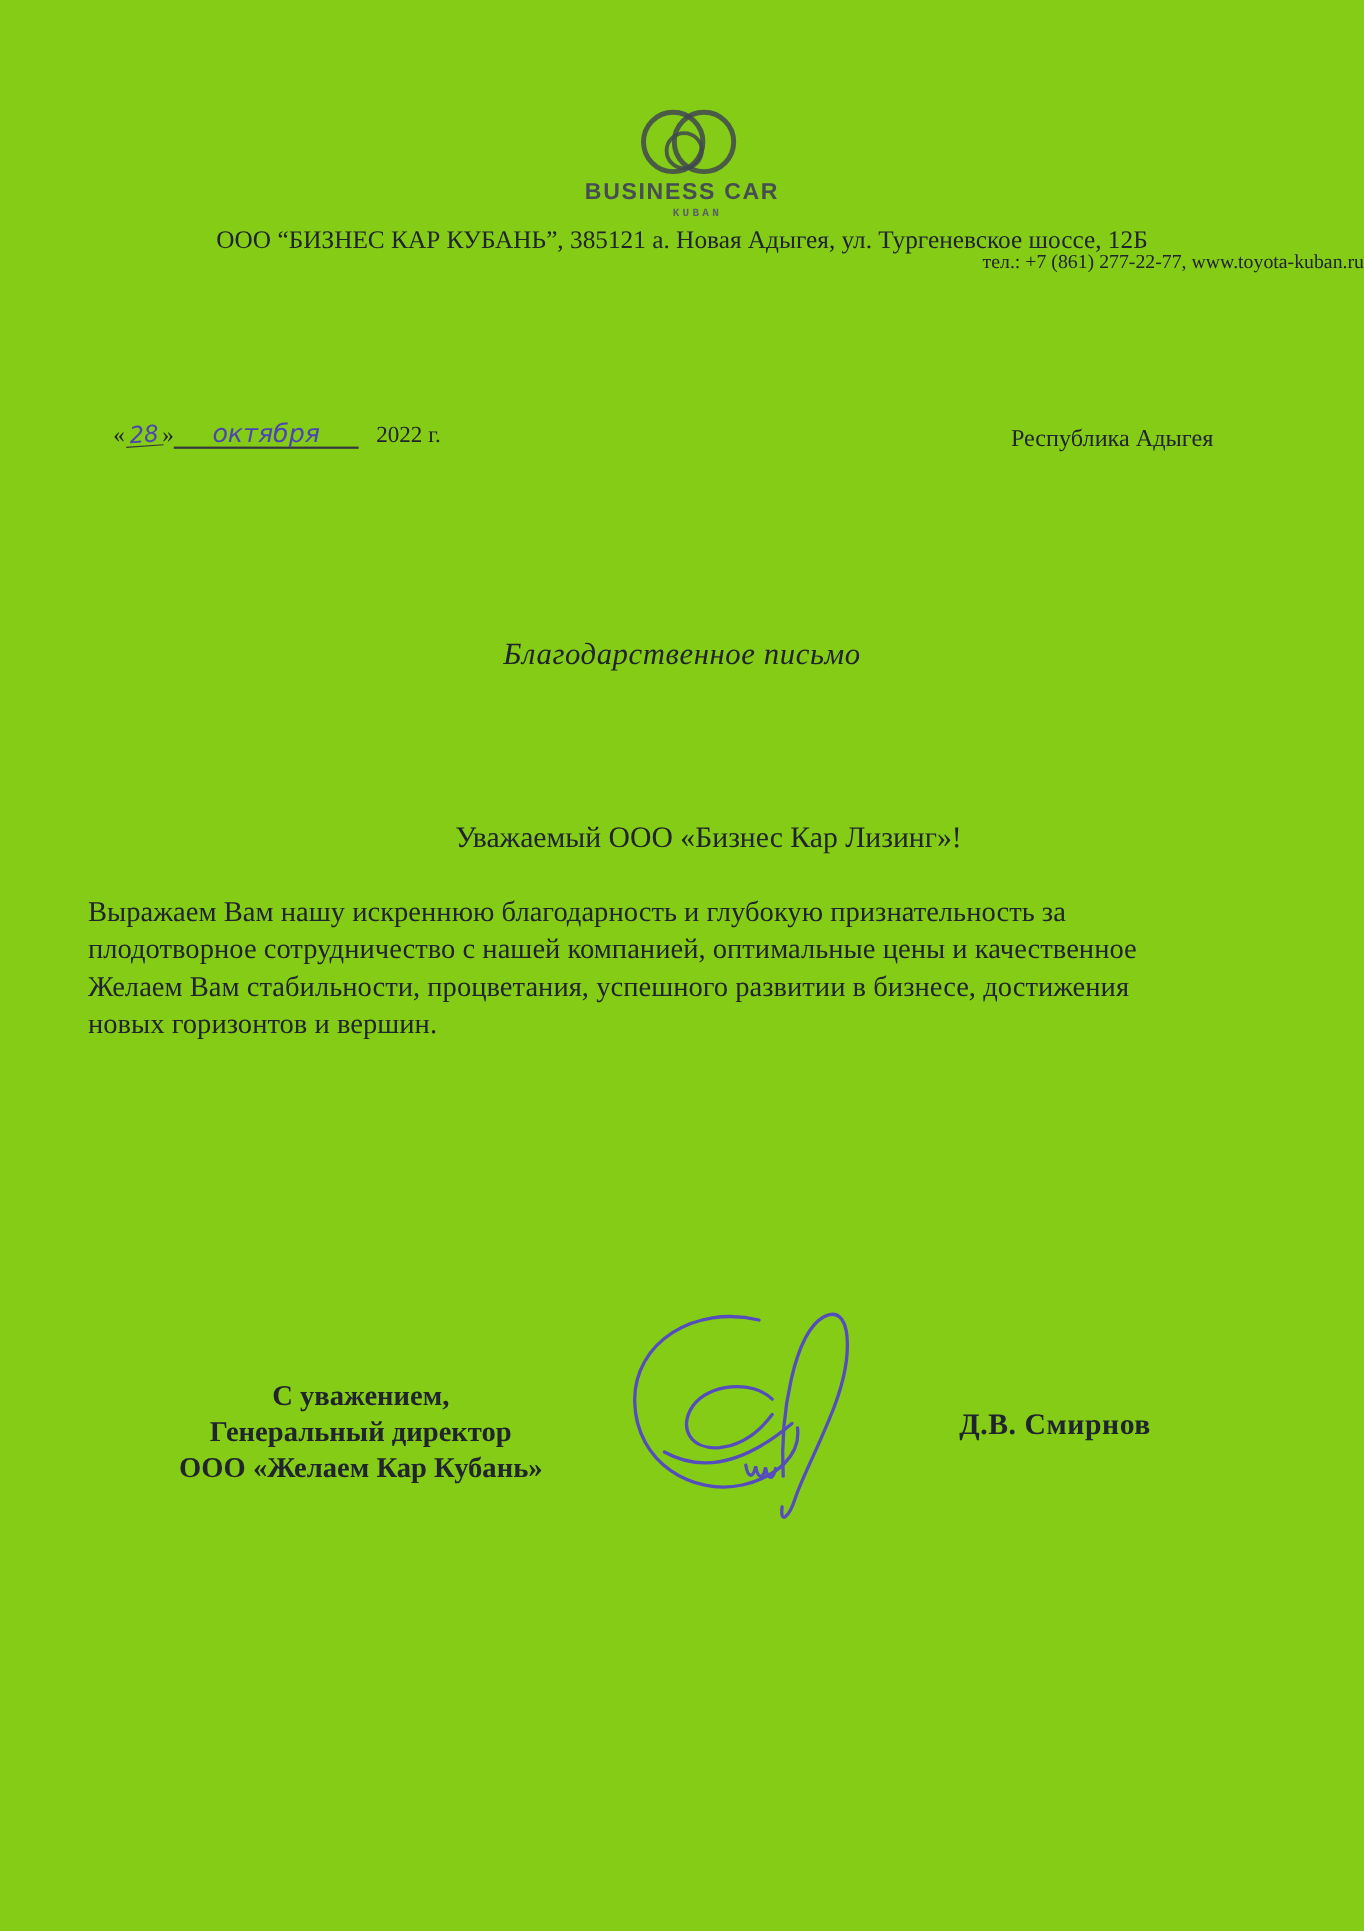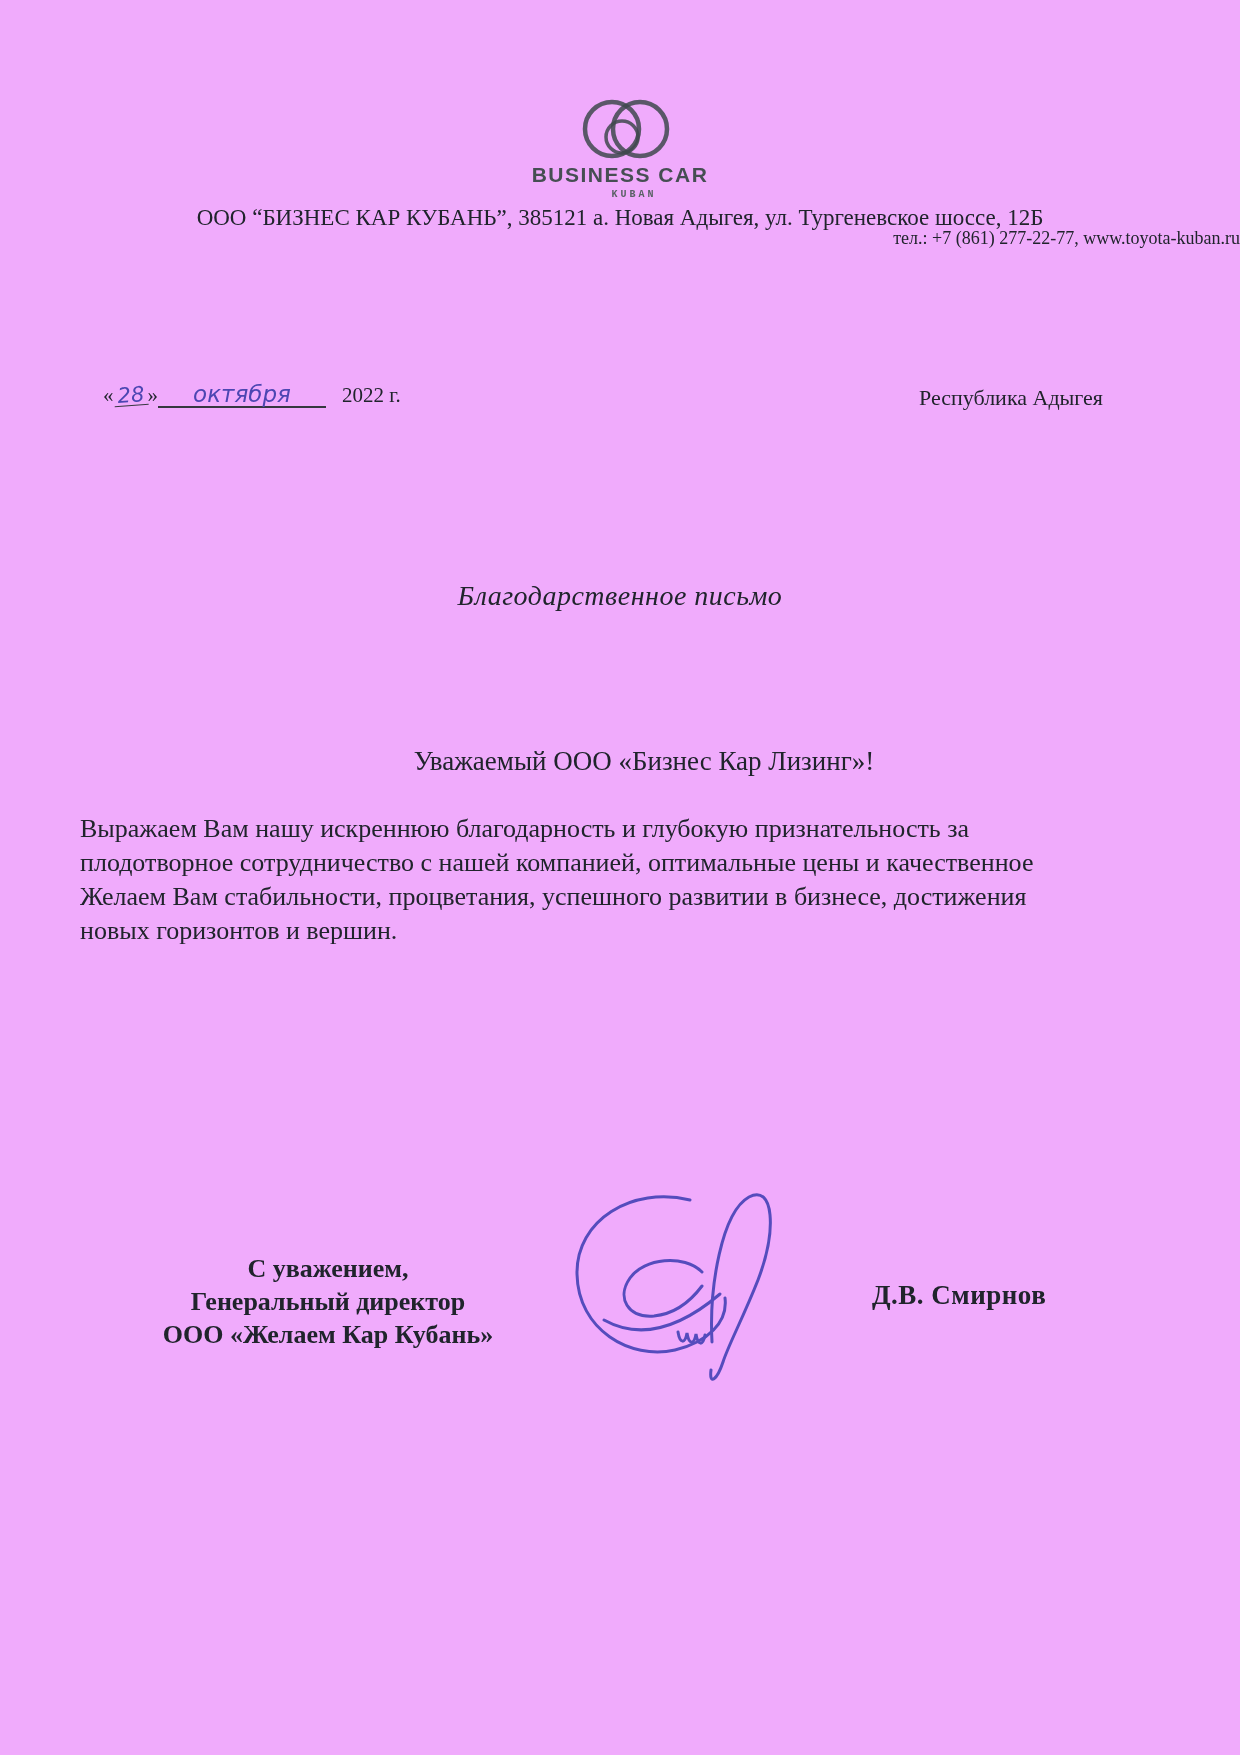--- a/index.html
+++ b/index.html
@@ -1,20 +1,20 @@
 <!DOCTYPE html>
 <html><head>
 <meta charset="utf-8">
 <style>
   html,body{margin:0;padding:0;background:#e8e8e8;}
   .page{
     position:relative;
     width:1240px;height:1755px;
     margin:0 auto;
-    background:#f0abfc;
+    background:#84cc16;
     font-family:"Liberation Serif", serif;
     color:#20242c;
     overflow:hidden;
   }
   
   .letterhead{position:absolute;left:0;top:0;width:100%;text-align:center;}
   .rings{position:absolute;left:578px;top:96px;}
   .wordmark{
     position:absolute;left:0;top:163px;width:100%;
     font-family:"Liberation Sans", sans-serif;

